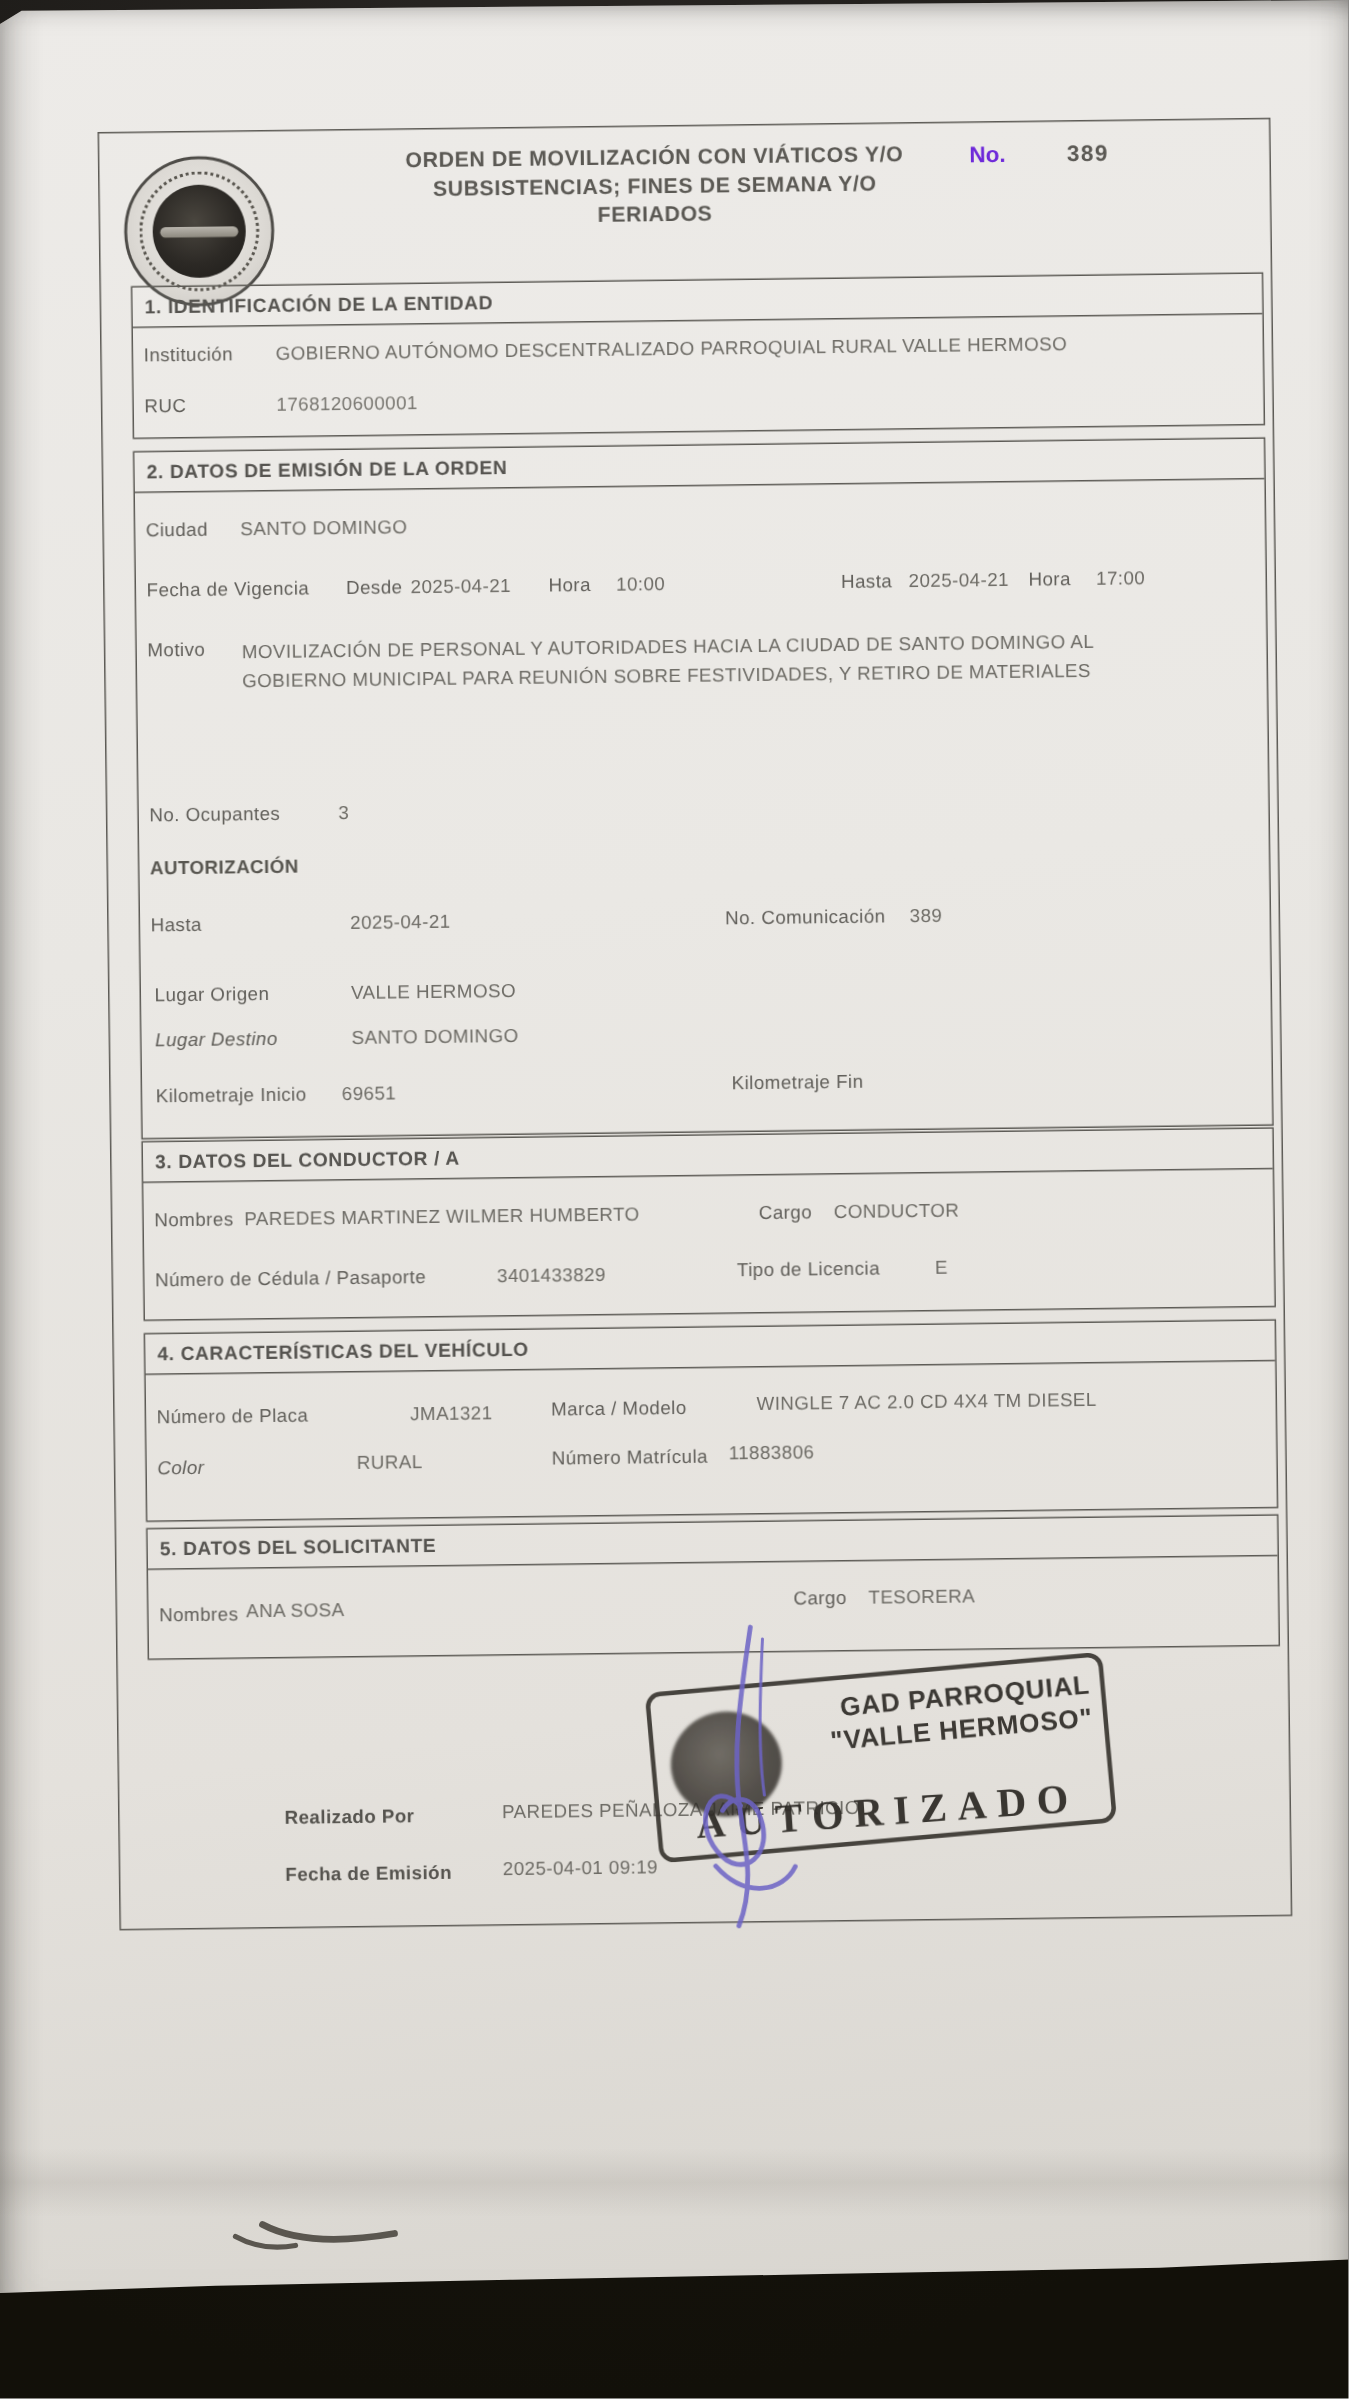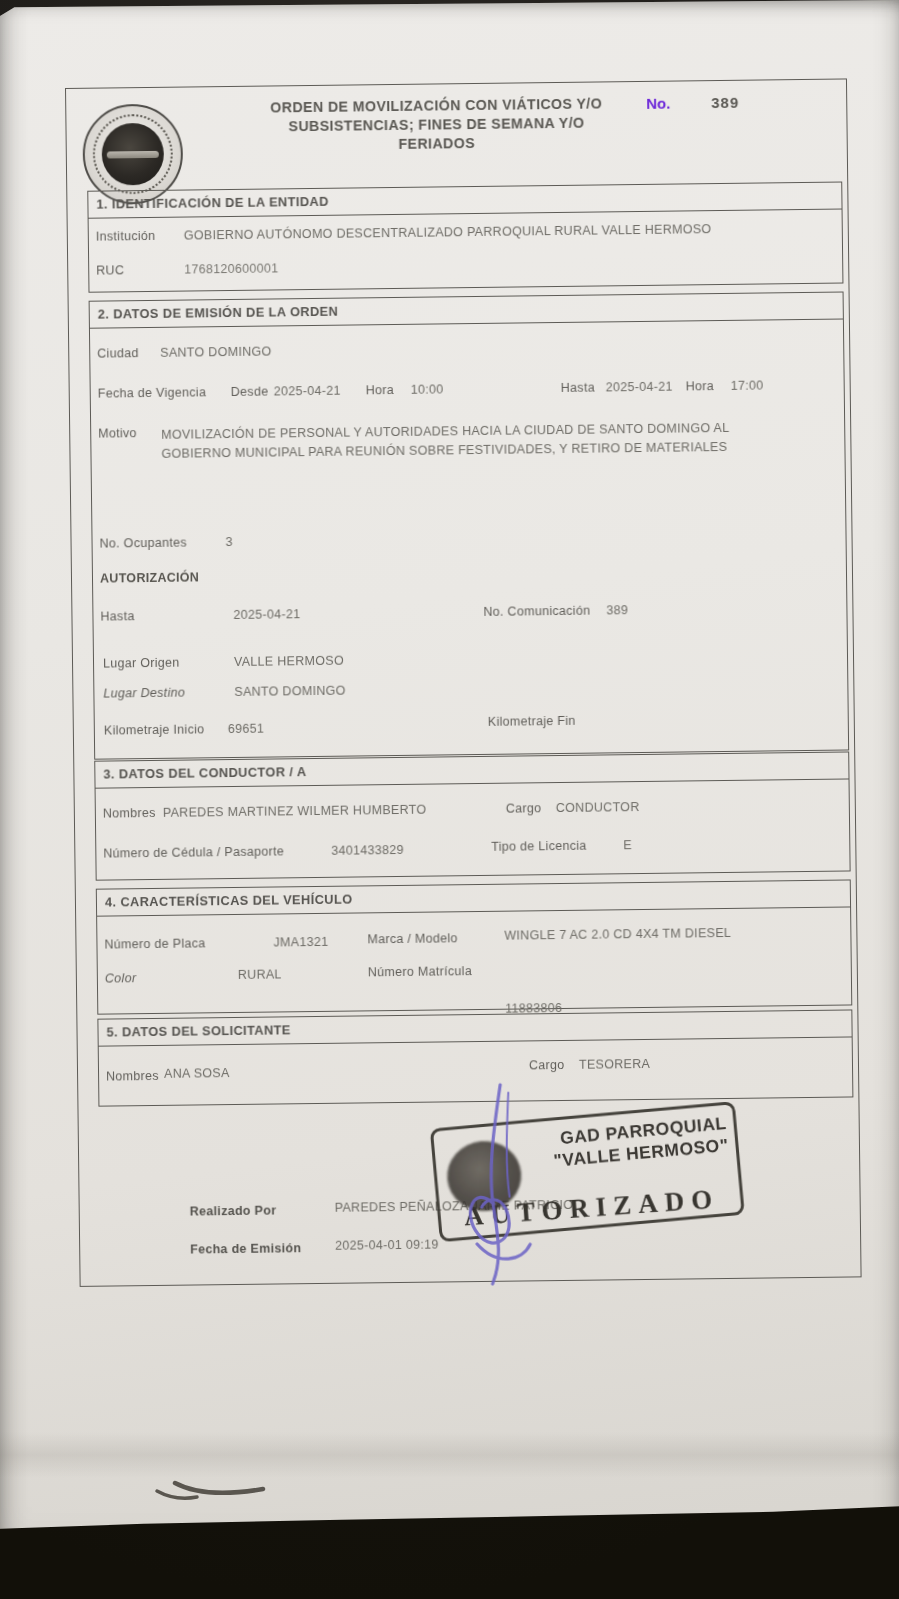--- a/index.html
+++ b/index.html
@@ -134,21 +134,21 @@
 
   <div class="box" style="top:800px;height:124px;">
     <div class="boxhdr">4. CARACTERÍSTICAS DEL VEHÍCULO</div>
     <span class="lab" style="left:7px;top:48px;">Número de Placa</span>
     <span class="val" style="left:152px;top:48px;margin-left:24px;">JMA1321</span>
     <span class="lab" style="left:270px;top:46px;">Marca / Modelo</span>
     <span class="val" style="left:407px;top:44px;">WINGLE 7 AC 2.0 CD 4X4 TM DIESEL</span>
     <span class="lab" style="left:7px;top:82px;font-style:italic;">Color</span>
     <span class="val" style="left:140px;top:80px;">RURAL</span>
     <span class="lab" style="left:270px;top:79px;">Número Matrícula</span>
-    <span class="val" style="left:407px;top:77px;margin-top:40px;">11883806</span>
+    <span class="val" style="left:388px;top:77px;">11883806</span>
   </div>
 
   <div class="box" style="top:930px;height:86px;">
     <div class="boxhdr">5. DATOS DEL SOLICITANTE</div>
     <span class="lab" style="left:7px;top:50px;">Nombres</span>
     <span class="val" style="left:65px;top:48px;">ANA SOSA</span>
     <span class="lab" style="left:430px;top:44px;">Cargo</span>
     <span class="val" style="left:480px;top:44px;">TESORERA</span>
   </div>
 

